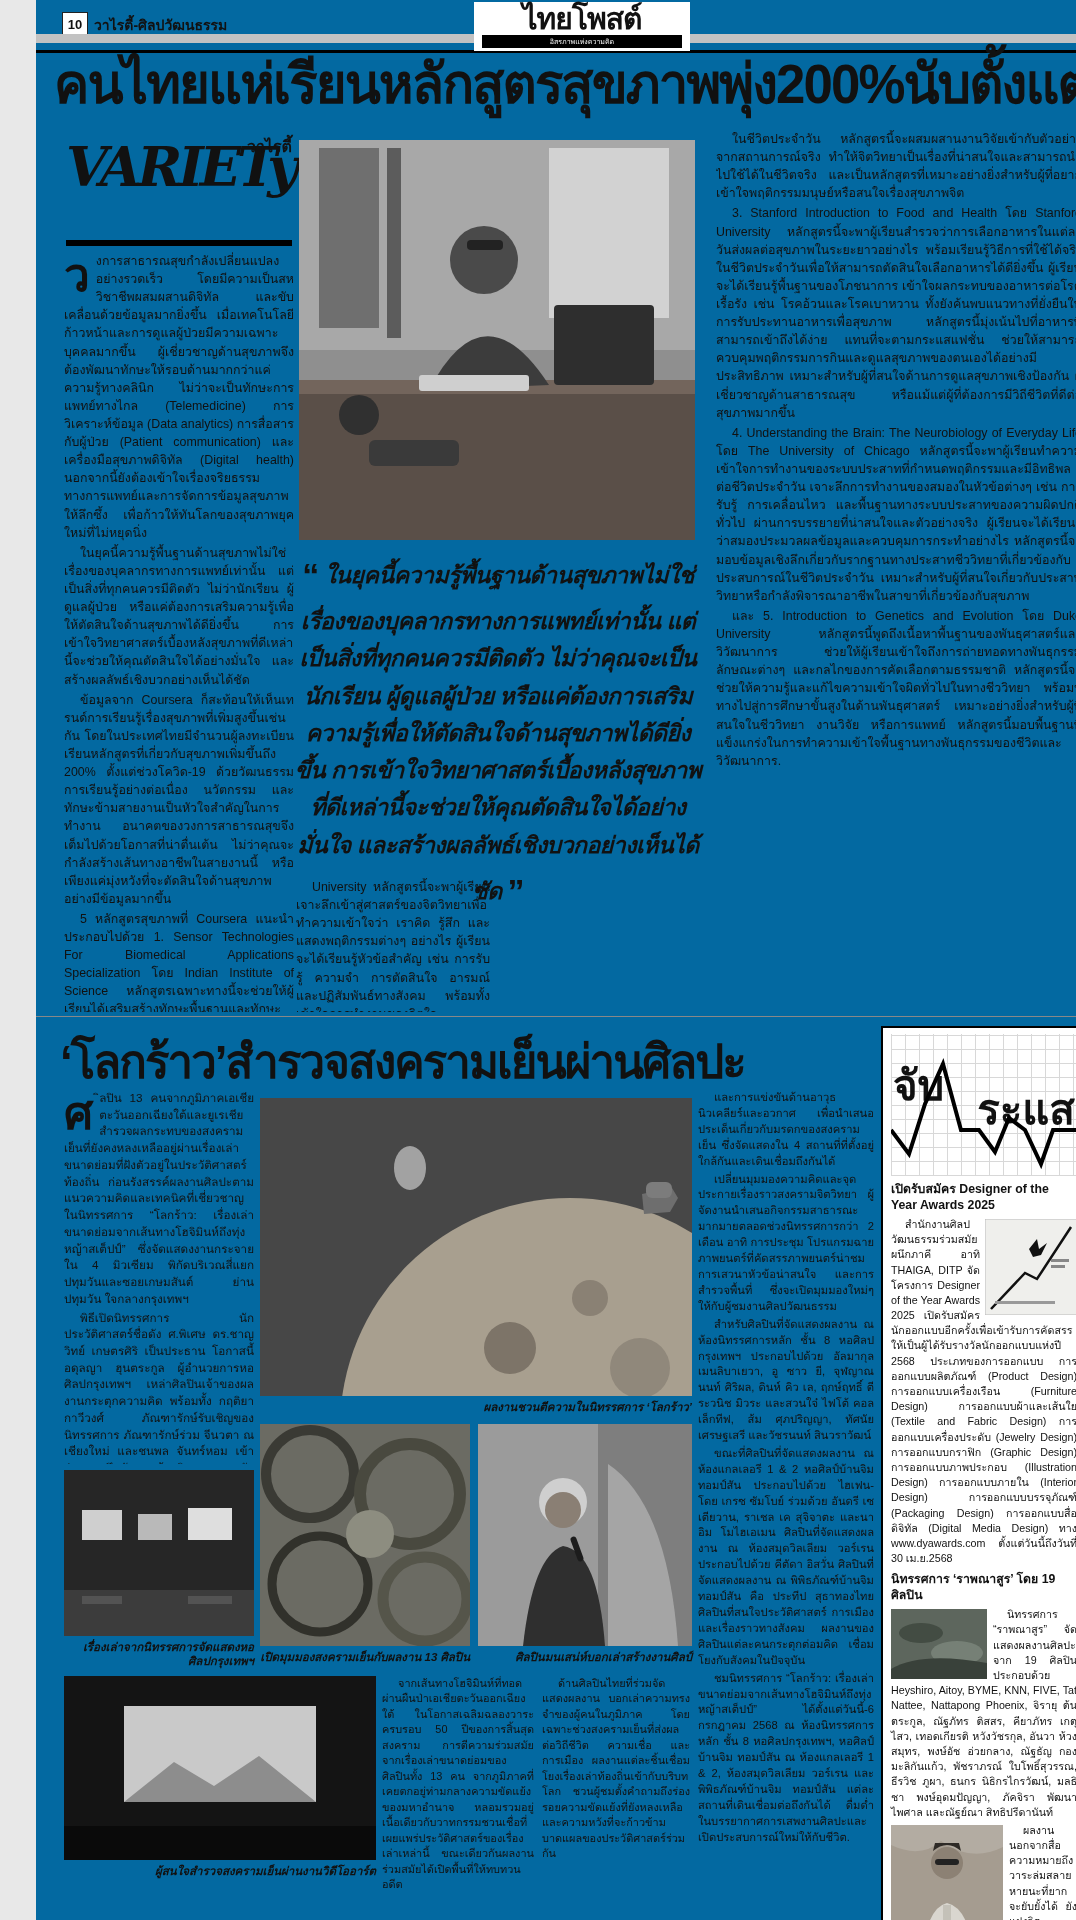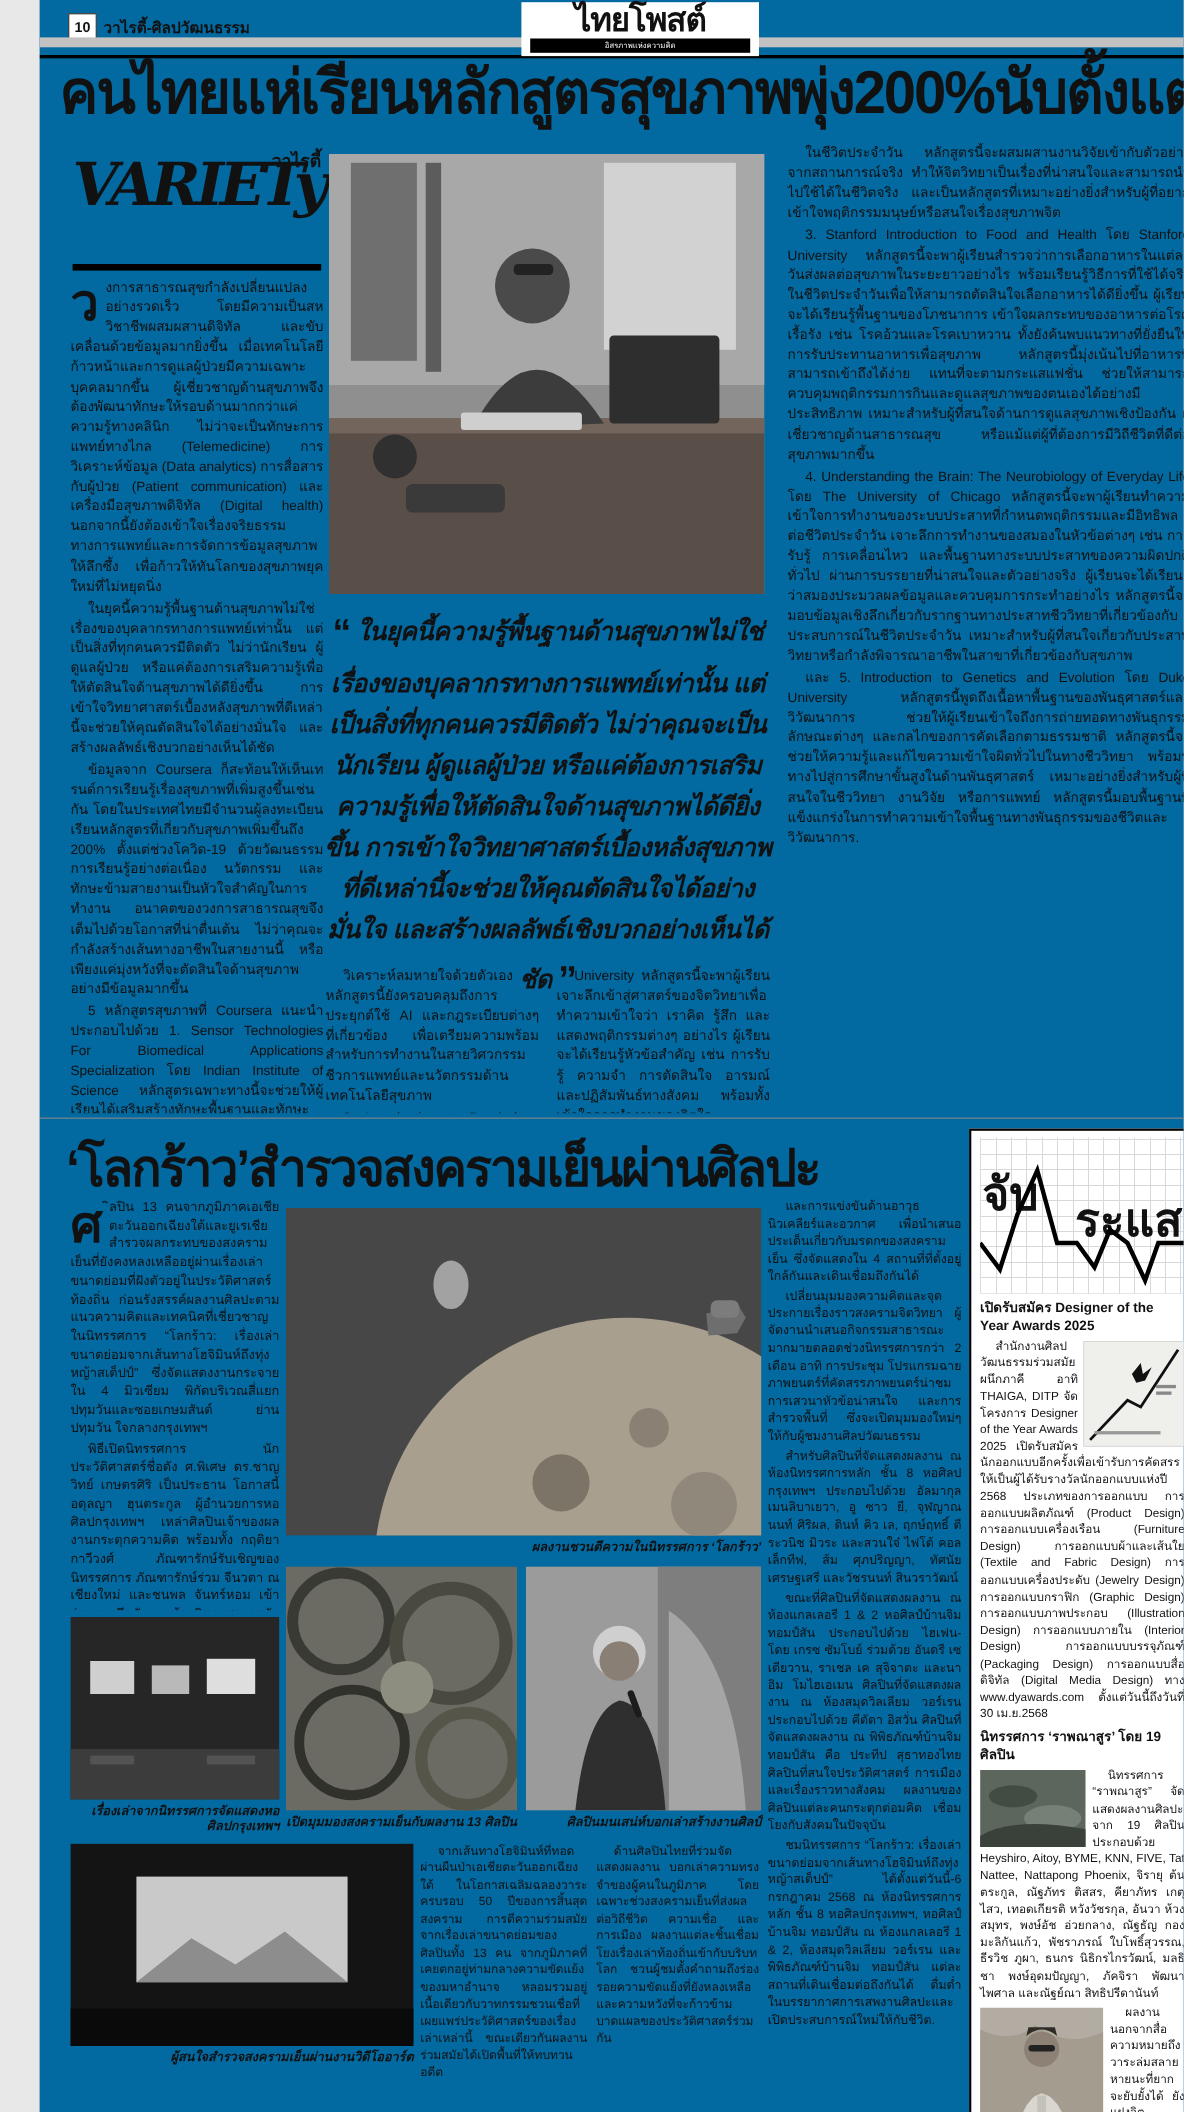--- a/index.html
+++ b/index.html
@@ -122,24 +122,20 @@
     </svg>
   </div>
 
   <div class="abs quoteblk">
     <span class="qmark">“</span>
     <span>ในยุคนี้ความรู้พื้นฐานด้านสุขภาพไม่ใช่เรื่องของบุคลากรทางการแพทย์เท่านั้น แต่เป็นสิ่งที่ทุกคนควรมีติดตัว ไม่ว่าคุณจะเป็นนักเรียน ผู้ดูแลผู้ป่วย หรือแค่ต้องการเสริมความรู้เพื่อให้ตัดสินใจด้านสุขภาพได้ดียิ่งขึ้น การเข้าใจวิทยาศาสตร์เบื้องหลังสุขภาพที่ดีเหล่านี้จะช่วยให้คุณตัดสินใจได้อย่างมั่นใจ และสร้างผลลัพธ์เชิงบวกอย่างเห็นได้ชัด</span>
     <span class="qmark">”</span>
   </div>
 
   <div class="abs midcols body">
-    <div>
-        <p>วิเคราะห์ลมหายใจด้วยตัวเอง หลักสูตรนี้ยังครอบคลุมถึงการประยุกต์ใช้ AI และกฎระเบียบต่างๆ ที่เกี่ยวข้อง เพื่อเตรียมความพร้อมสำหรับการทำงานในสายวิศวกรรมชีวการแพทย์และนวัตกรรมด้านเทคโนโลยีสุขภาพ</p>
-        <p>2. Introduction to Psychology โดย Yale</p>
-      </div>
     <div>
         <p>University หลักสูตรนี้จะพาผู้เรียนเจาะลึกเข้าสู่ศาสตร์ของจิตวิทยาเพื่อทำความเข้าใจว่า เราคิด รู้สึก และแสดงพฤติกรรมต่างๆ อย่างไร ผู้เรียนจะได้เรียนรู้หัวข้อสำคัญ เช่น การรับรู้ ความจำ การตัดสินใจ อารมณ์ และปฏิสัมพันธ์ทางสังคม พร้อมทั้งเข้าใจการทำงานของจิตใจ</p>
       </div>
   </div>
 
   <div class="abs colR body">
       <p>ในชีวิตประจำวัน หลักสูตรนี้จะผสมผสานงานวิจัยเข้ากับตัวอย่างจากสถานการณ์จริง ทำให้จิตวิทยาเป็นเรื่องที่น่าสนใจและสามารถนำไปใช้ได้ในชีวิตจริง และเป็นหลักสูตรที่เหมาะอย่างยิ่งสำหรับผู้ที่อยากเข้าใจพฤติกรรมมนุษย์หรือสนใจเรื่องสุขภาพจิต</p>
       <p>3. Stanford Introduction to Food and Health โดย Stanford University หลักสูตรนี้จะพาผู้เรียนสำรวจว่าการเลือกอาหารในแต่ละวันส่งผลต่อสุขภาพในระยะยาวอย่างไร พร้อมเรียนรู้วิธีการที่ใช้ได้จริงในชีวิตประจำวันเพื่อให้สามารถตัดสินใจเลือกอาหารได้ดียิ่งขึ้น ผู้เรียนจะได้เรียนรู้พื้นฐานของโภชนาการ เข้าใจผลกระทบของอาหารต่อโรคเรื้อรัง เช่น โรคอ้วนและโรคเบาหวาน ทั้งยังค้นพบแนวทางที่ยั่งยืนในการรับประทานอาหารเพื่อสุขภาพ หลักสูตรนี้มุ่งเน้นไปที่อาหารที่สามารถเข้าถึงได้ง่าย แทนที่จะตามกระแสแฟชั่น ช่วยให้สามารถควบคุมพฤติกรรมการกินและดูแลสุขภาพของตนเองได้อย่างมีประสิทธิภาพ เหมาะสำหรับผู้ที่สนใจด้านการดูแลสุขภาพเชิงป้องกัน ผู้เชี่ยวชาญด้านสาธารณสุข หรือแม้แต่ผู้ที่ต้องการมีวิถีชีวิตที่ดีต่อสุขภาพมากขึ้น</p>
       <p>4. Understanding the Brain: The Neurobiology of Everyday Life โดย The University of Chicago หลักสูตรนี้จะพาผู้เรียนทำความเข้าใจการทำงานของระบบประสาทที่กำหนดพฤติกรรมและมีอิทธิพลต่อชีวิตประจำวัน เจาะลึกการทำงานของสมองในหัวข้อต่างๆ เช่น การรับรู้ การเคลื่อนไหว และพื้นฐานทางระบบประสาทของความผิดปกติทั่วไป ผ่านการบรรยายที่น่าสนใจและตัวอย่างจริง ผู้เรียนจะได้เรียนรู้ว่าสมองประมวลผลข้อมูลและควบคุมการกระทำอย่างไร หลักสูตรนี้จะมอบข้อมูลเชิงลึกเกี่ยวกับรากฐานทางประสาทชีววิทยาที่เกี่ยวข้องกับประสบการณ์ในชีวิตประจำวัน เหมาะสำหรับผู้ที่สนใจเกี่ยวกับประสาทวิทยาหรือกำลังพิจารณาอาชีพในสาขาที่เกี่ยวข้องกับสุขภาพ</p>
       <p>และ 5. Introduction to Genetics and Evolution โดย Duke University หลักสูตรนี้พูดถึงเนื้อหาพื้นฐานของพันธุศาสตร์และวิวัฒนาการ ช่วยให้ผู้เรียนเข้าใจถึงการถ่ายทอดทางพันธุกรรม ลักษณะต่างๆ และกลไกของการคัดเลือกตามธรรมชาติ หลักสูตรนี้จะช่วยให้ความรู้และแก้ไขความเข้าใจผิดทั่วไปในทางชีววิทยา พร้อมปูทางไปสู่การศึกษาขั้นสูงในด้านพันธุศาสตร์ เหมาะอย่างยิ่งสำหรับผู้ที่สนใจในชีววิทยา งานวิจัย หรือการแพทย์ หลักสูตรนี้มอบพื้นฐานที่แข็งแกร่งในการทำความเข้าใจพื้นฐานทางพันธุกรรมของชีวิตและวิวัฒนาการ.</p>

